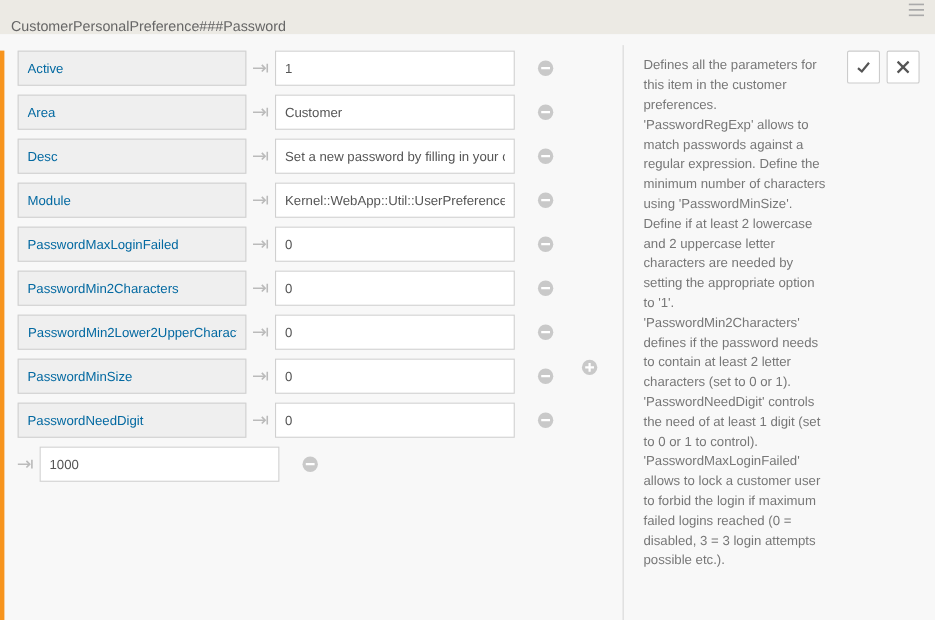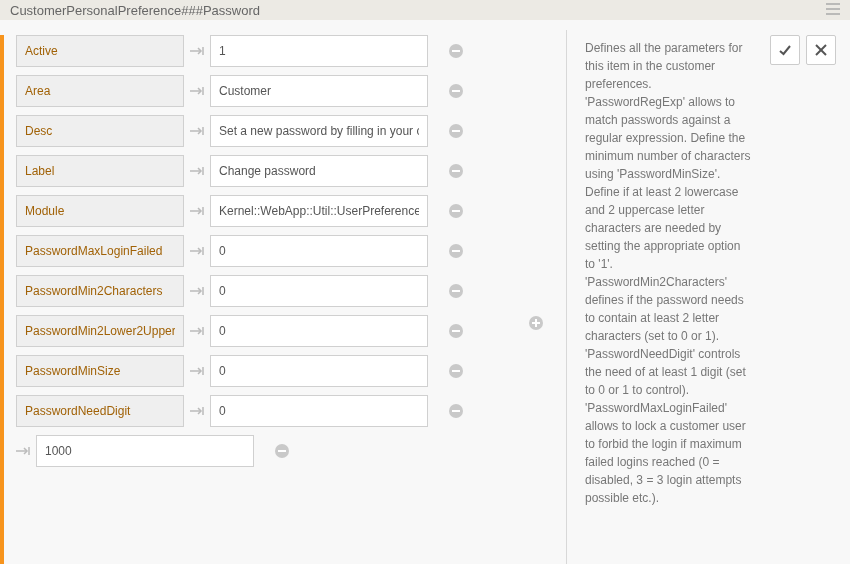--- a/index.html
+++ b/index.html
@@ -9,24 +9,24 @@
     font-size: 12px;
     background: #f8f8f8;
     color: #555;
   }
   .panel {
     width: 850px;
     height: 564px;
     position: relative;
   }
   .panel-header {
-    height: 20px;
+    height: 31px;
     background: #eceae4;
     display: flex;
-    align-items: center;
+    align-items: flex-end;
     padding: 0 10px;
     color: #666;
     position: relative;
   }
   .panel-title {
     font-size: 13px;
   }
   .panel-menu {
     position: absolute;
     right: 10px;
@@ -51,27 +51,27 @@
     flex-direction: column;
     gap: 8px;
   }
   .row {
     display: flex;
     align-items: center;
     gap: 6px;
     height: 32px;
   }
   .key-input {
-    width: 168px;
+    width: 208px;
     height: 32px;
     border: 1px solid #d0d0d0;
     background: #efefef;
     padding: 0 8px;
     font-size: 12px;
-    color: #a16207;
+    color: #0369a1;
     font-family: inherit;
   }
   .arrow-icon {
     width: 14px;
     flex-shrink: 0;
     display:flex;
     justify-content:center;
   }
   .arrow-icon svg { display:block; }
   .val-input {
@@ -197,39 +197,20 @@
           <span class="arrow-icon">
             <svg width="14" height="10" viewBox="0 0 14 10">
               <g stroke="#bbb" stroke-width="1.5" fill="none">
                 <line x1="0" y1="5" x2="11" y2="5"></line>
                 <polyline points="8,2 11,5 8,8"></polyline>
                 <line x1="13" y1="1" x2="13" y2="9"></line>
               </g>
             </svg>
           </span>
           <input class="val-input" value="Set a new password by filling in your cu" style="">
-          <span class="row-remove">
-            <svg width="16" height="16" viewBox="0 0 16 16">
-              <circle cx="8" cy="8" r="7" fill="#c9c9c9"></circle>
-              <line x1="4" y1="8" x2="12" y2="8" stroke="#fff" stroke-width="2"></line>
-            </svg>
-          </span>
-        </div>
-        <div class="row">
-          <input class="key-input" value="Label" style="">
-          <span class="arrow-icon">
-            <svg width="14" height="10" viewBox="0 0 14 10">
-              <g stroke="#bbb" stroke-width="1.5" fill="none">
-                <line x1="0" y1="5" x2="11" y2="5"></line>
-                <polyline points="8,2 11,5 8,8"></polyline>
-                <line x1="13" y1="1" x2="13" y2="9"></line>
-              </g>
-            </svg>
-          </span>
-          <input class="val-input" value="Change password" style="">
           <span class="row-remove">
             <svg width="16" height="16" viewBox="0 0 16 16">
               <circle cx="8" cy="8" r="7" fill="#c9c9c9"></circle>
               <line x1="4" y1="8" x2="12" y2="8" stroke="#fff" stroke-width="2"></line>
             </svg>
           </span>
         </div>
         <div class="row">
           <input class="key-input" value="Module" style="">
           <span class="arrow-icon">

